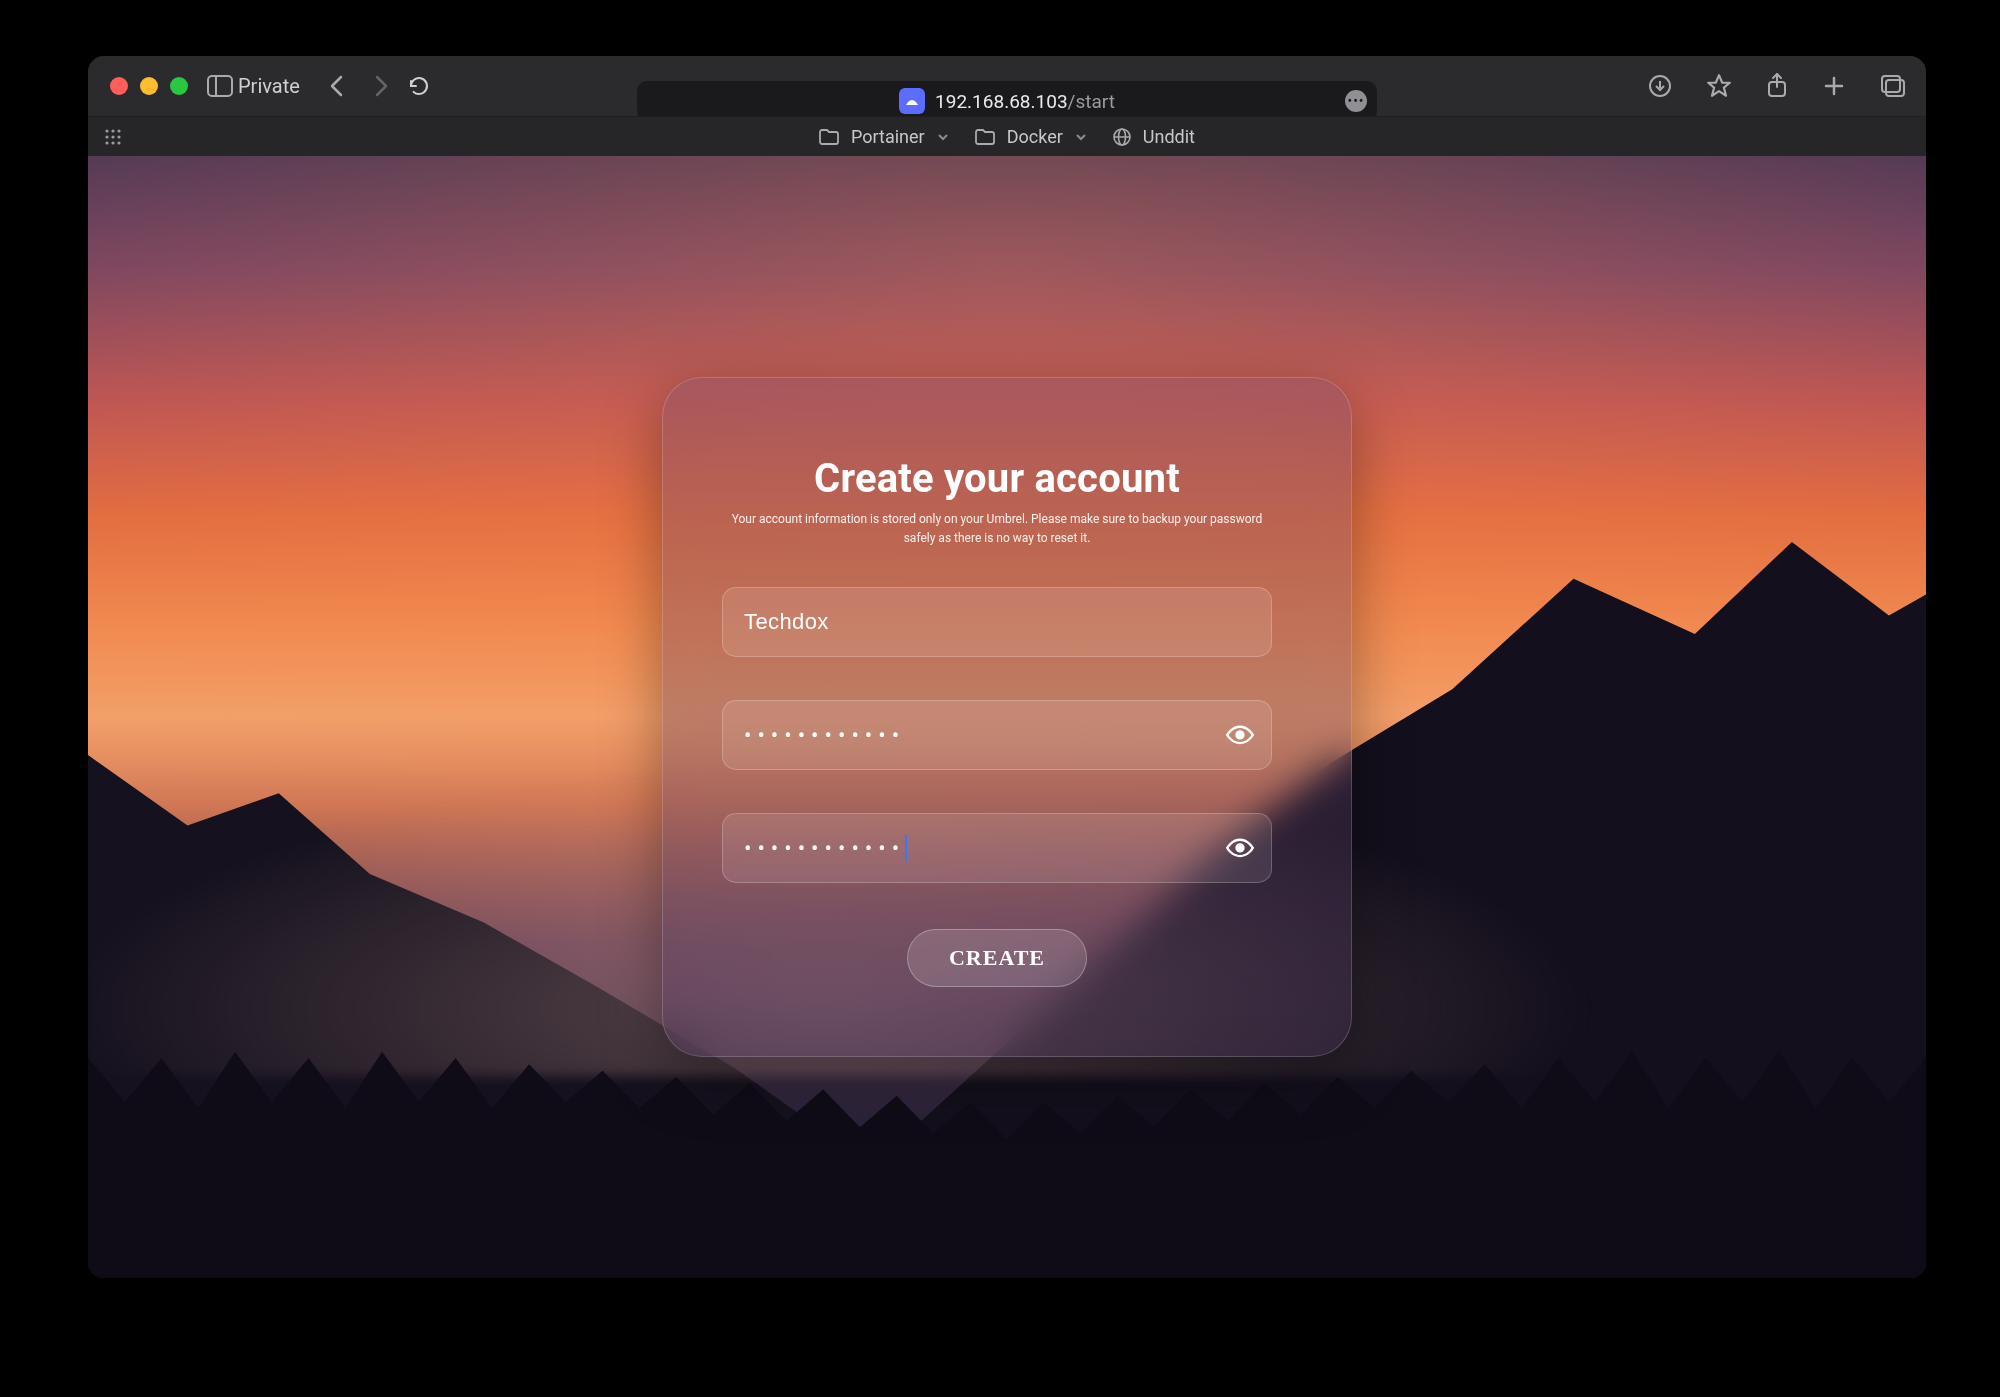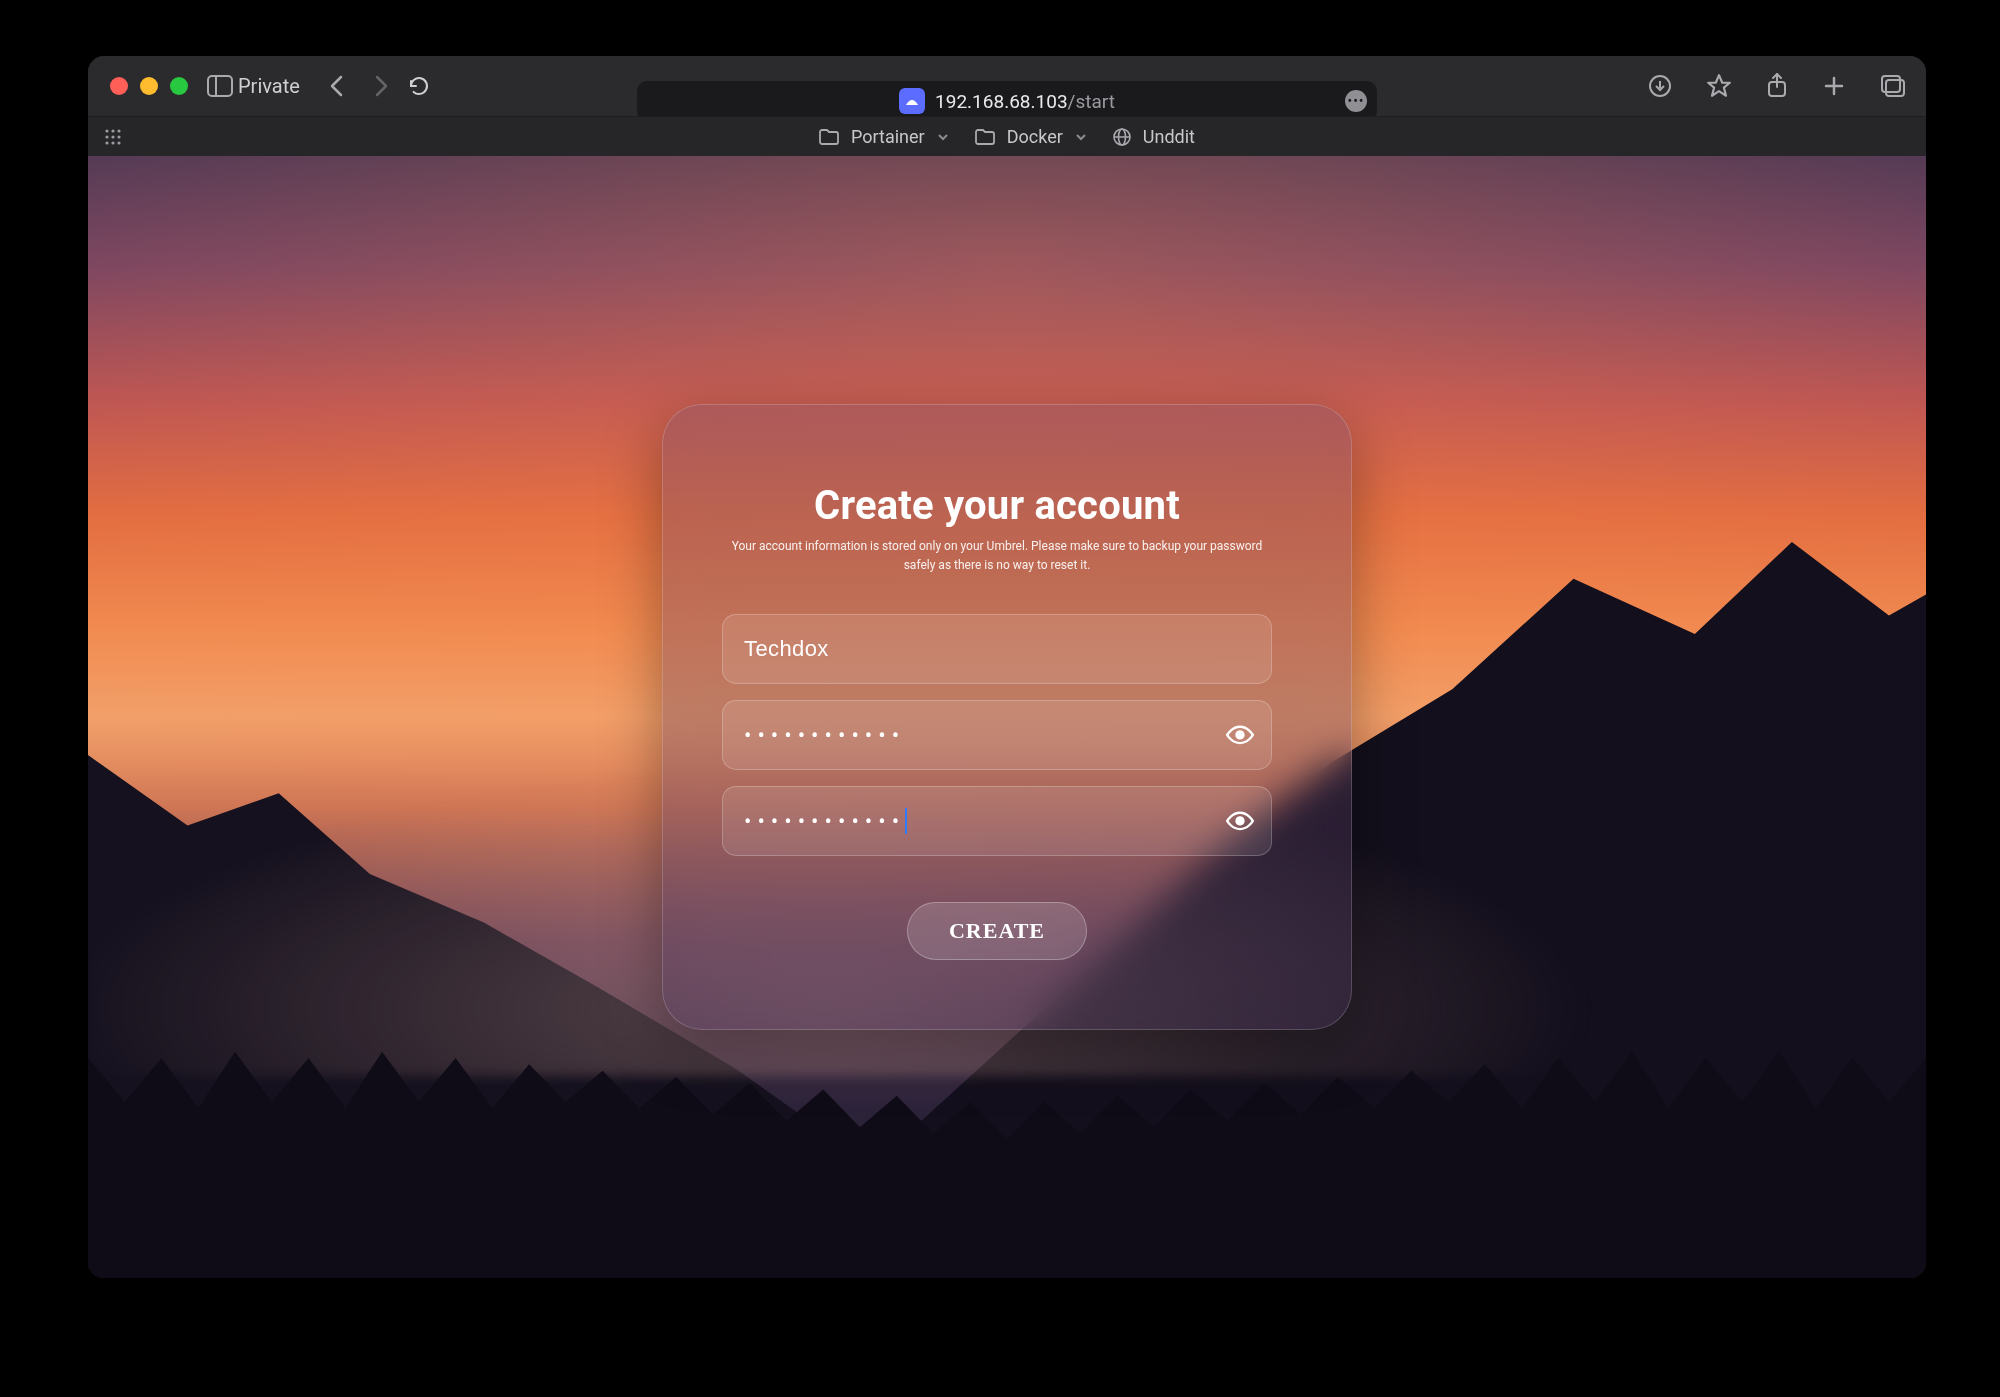--- a/index.html
+++ b/index.html
@@ -147,21 +147,21 @@
     background: linear-gradient(180deg, rgba(120,80,110,0.35), rgba(70,50,90,0.35));
     box-shadow: inset 0 0 0 1px rgba(255,255,255,0.18), 0 20px 60px rgba(0,0,0,0.35);
     backdrop-filter: blur(18px);
     -webkit-backdrop-filter: blur(18px);
     color: #fff;
     text-align: center;
   }
   .card h1 { font-size: 40px; font-weight: 700; letter-spacing: 0.2px; }
   .card p { margin-top: 8px; font-size: 12px; line-height: 1.55; color: rgba(255,255,255,0.9); }
 
-  .fields { margin-top: 40px; display: flex; flex-direction: column; gap: 16px; }
+  .fields { margin-top: 40px; display: flex; flex-direction: column; gap: 43px; }
   .field {
     position: relative;
     display: flex; align-items: center;
     height: 70px;
     border-radius: 14px;
     background: rgba(255,255,255,0.10);
     box-shadow: inset 0 0 0 1px rgba(255,255,255,0.22);
     padding: 0 60px 0 22px;
   }
   .field input {

